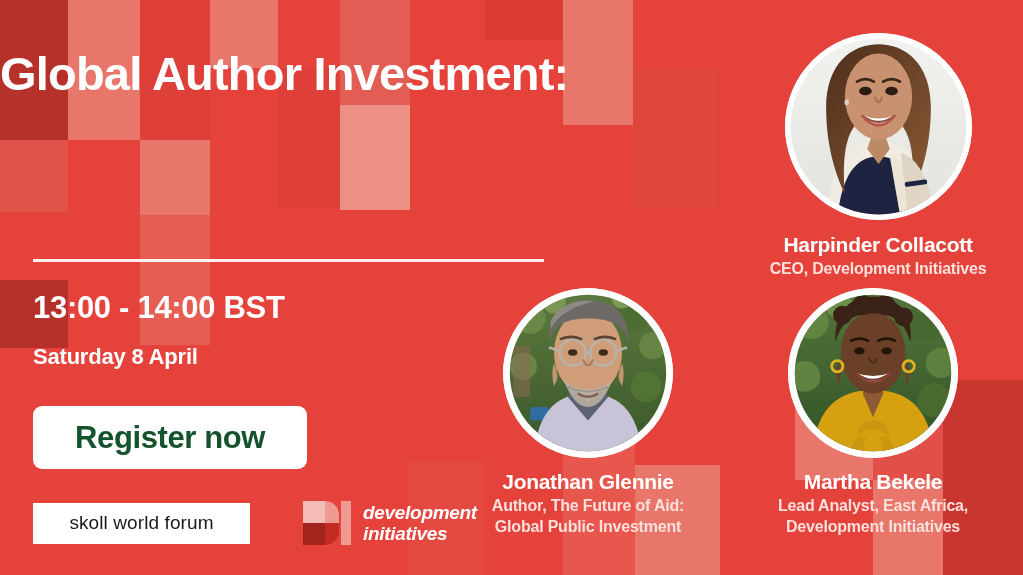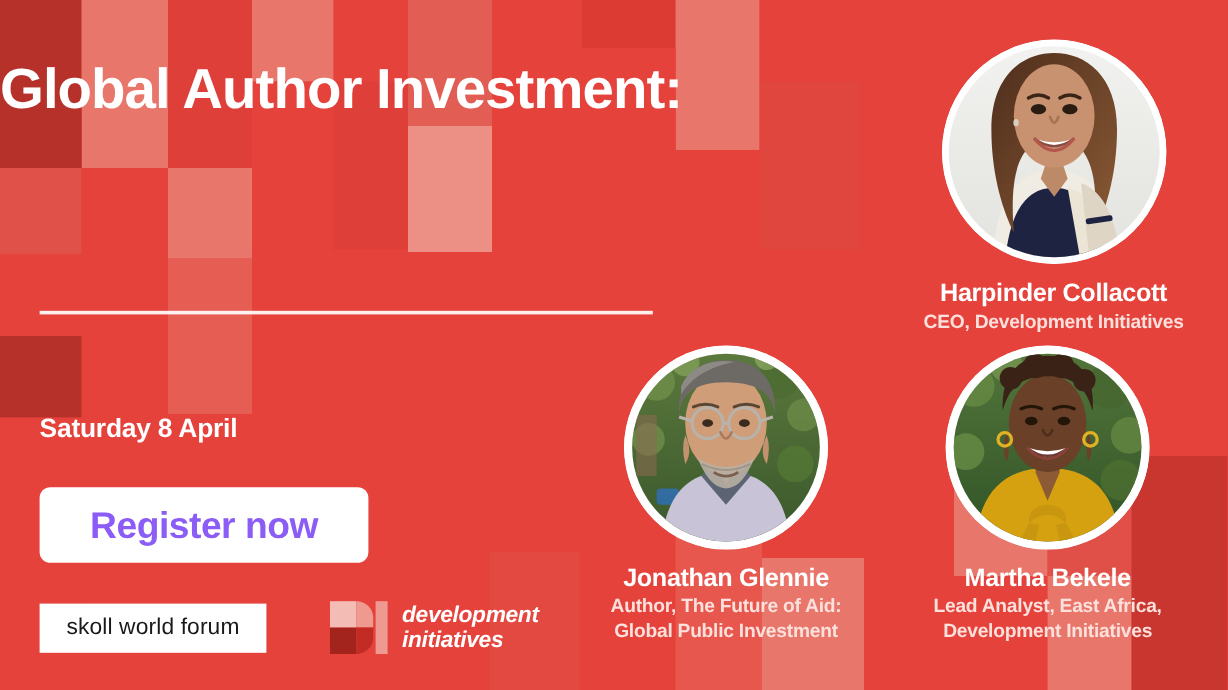--- a/index.html
+++ b/index.html
@@ -83,36 +83,36 @@
     border-radius:9px;
     display:flex;
     align-items:center;
     justify-content:center;
     cursor:pointer;
     z-index:3;
   }
   #register-button span {
     font-size:31px;
     font-weight:bold;
-    color:#8b5cf6;
+    color:#14532d;
     letter-spacing:-0.4px;
     white-space:nowrap;
   }
 
   
   #logo-row {
     position:absolute;
     left:33px; top:502px;
     height:42px;
     display:flex;
     align-items:center;
     z-index:3;
   }
   #skoll-logo {
-    width:189px; height:41px;
+    width:217px; height:41px;
     background:#ffffff;
     display:flex;
     align-items:center;
     justify-content:center;
   }
   #skoll-logo span {
     font-size:19px;
     color:#1a1a1a;
     letter-spacing:0.1px;
     white-space:nowrap;
@@ -164,21 +164,21 @@
     font-weight:bold;
     color:#FCE0DC;
     letter-spacing:-0.2px;
     line-height:1.32;
     white-space:nowrap;
   }
 
   #speaker-0 { left:733px; top:33px; width:290px; }
   #speaker-0 .avatar { width:187px; height:187px; margin:0 auto 12px; }
 
-  #speaker-1 { left:446px; top:288px; width:318px; }
+  #speaker-1 { left:429px; top:288px; width:318px; }
   #speaker-1 .avatar { width:170px; height:170px; margin:0 auto 11px; }
 
   #speaker-2 { left:723px; top:288px; width:300px; }
   #speaker-2 .avatar { width:170px; height:170px; margin:0 auto 11px; }
 </style>
 </head>
 <body>
 
 <div id="poster">
 
@@ -237,20 +237,21 @@
       <div class="tile" style="left: 873px; top: 180px; width: 70px; height: 200px; background: rgb(229, 66, 60);"></div>
       <div class="tile" style="left: 718px; top: 200px; width: 100px; height: 190px; background: rgb(229, 66, 60);"></div>
     </div>
 
   <div id="title-block">
     <div class="title-line1">Global Author Investment:</div>
   </div>
 
   <div id="divider"></div>
 
+  <div id="time-text">13:00 - 14:00 BST</div>
   <div id="date-text">Saturday 8 April</div>
 
   <div id="register-button">
     <span>Register now</span>
   </div>
 
   <div id="logo-row">
 
     <div id="skoll-logo">
       <span>skoll world forum</span>

